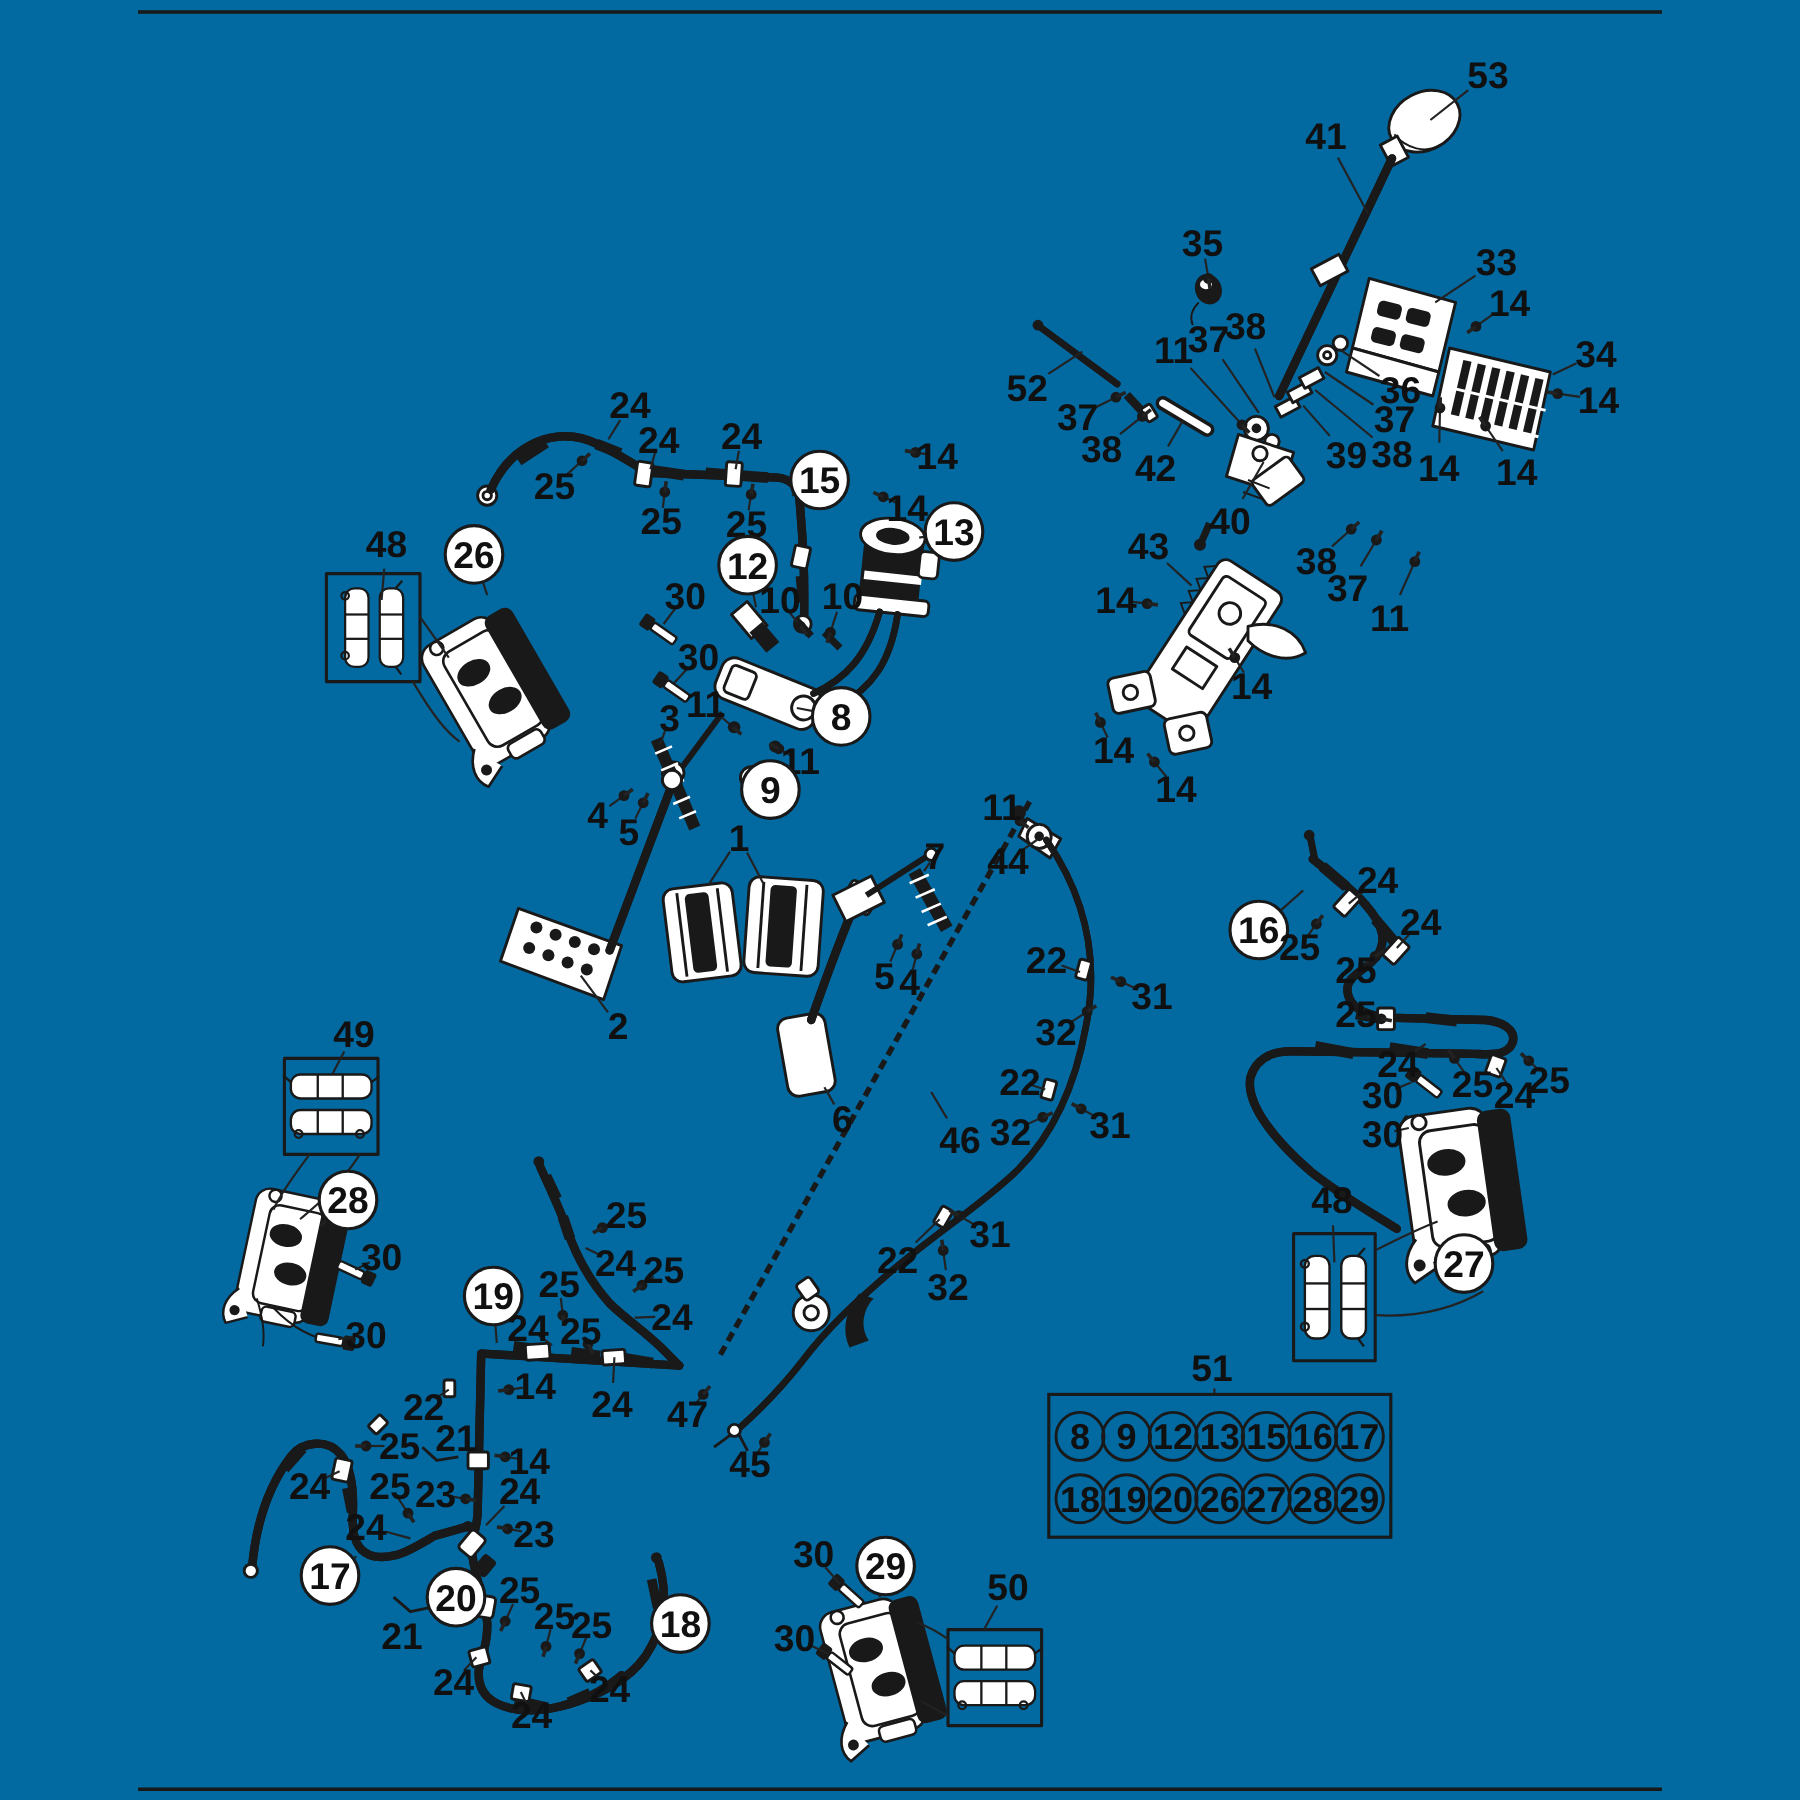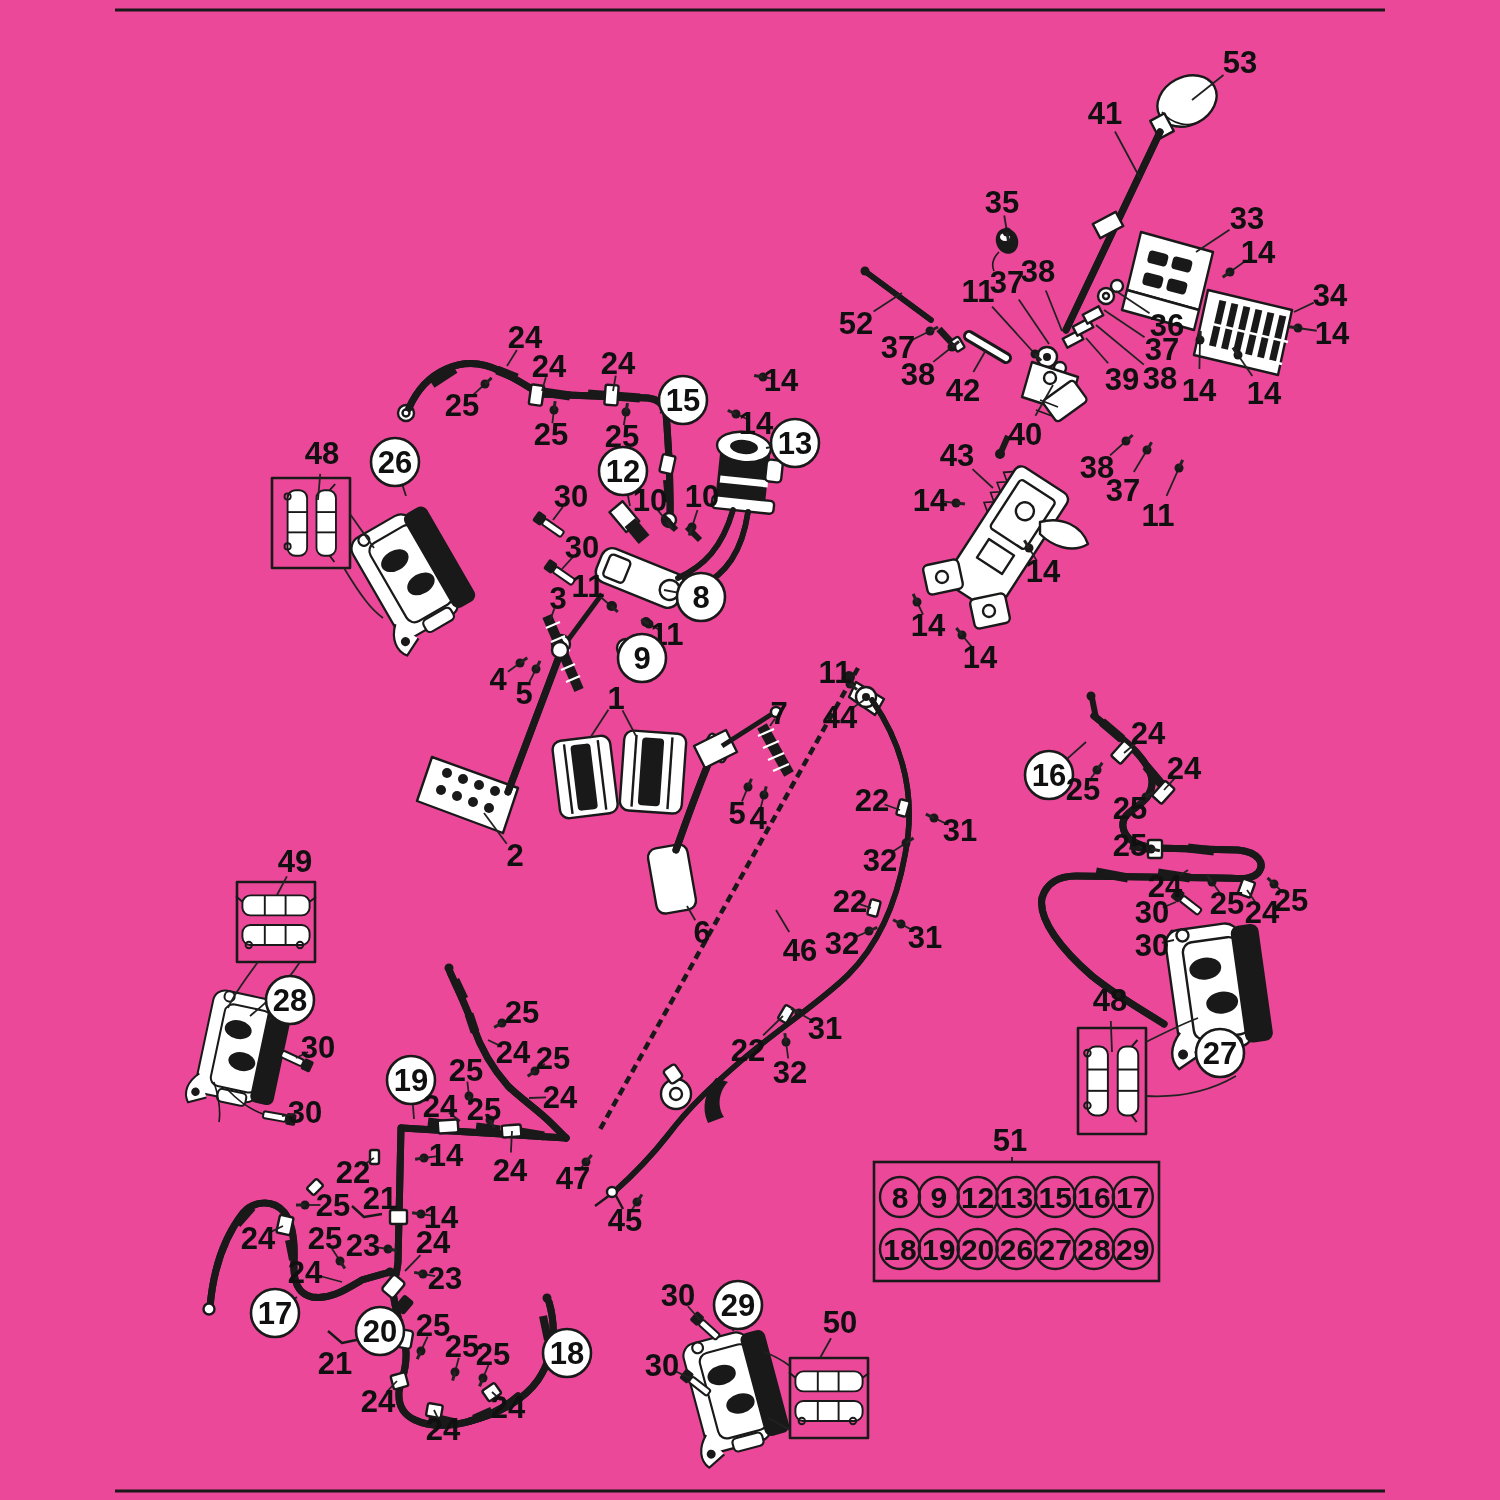--- a/index.html
+++ b/index.html
@@ -1,16 +1,16 @@
 <!DOCTYPE html>
 <html><head>
 <meta charset="utf-8">
 <style>
   html,body{margin:0;padding:0;background:#fff;}
-  #stage{position:relative;width:1500px;height:1500px;background:#ec4899;overflow:hidden;
+  #stage{position:relative;width:1500px;height:1500px;background:#0369a1;overflow:hidden;
          font-family:"Liberation Sans",sans-serif;}
   svg{position:absolute;left:0;top:0;}
   .ln{stroke:#191919;stroke-width:2.4;fill:none;stroke-linejoin:round;}
   .f-w{fill:#fff;stroke:#191919;stroke-width:2.4;stroke-linejoin:round;}
   .f-d{fill:#191919;stroke:none;}
   .h-o{fill:none;stroke:#191919;stroke-width:7;stroke-linecap:round;}
   .h-i{fill:none;stroke:#fff;stroke-width:3.6;stroke-linecap:round;}
   .c-o{fill:none;stroke:#191919;stroke-width:5.5;stroke-linecap:round;}
   .c-i{fill:none;stroke:#fff;stroke-width:2.4;stroke-linecap:round;}
   .crimp{stroke:#191919;stroke-width:9;stroke-linecap:butt;fill:none;}

